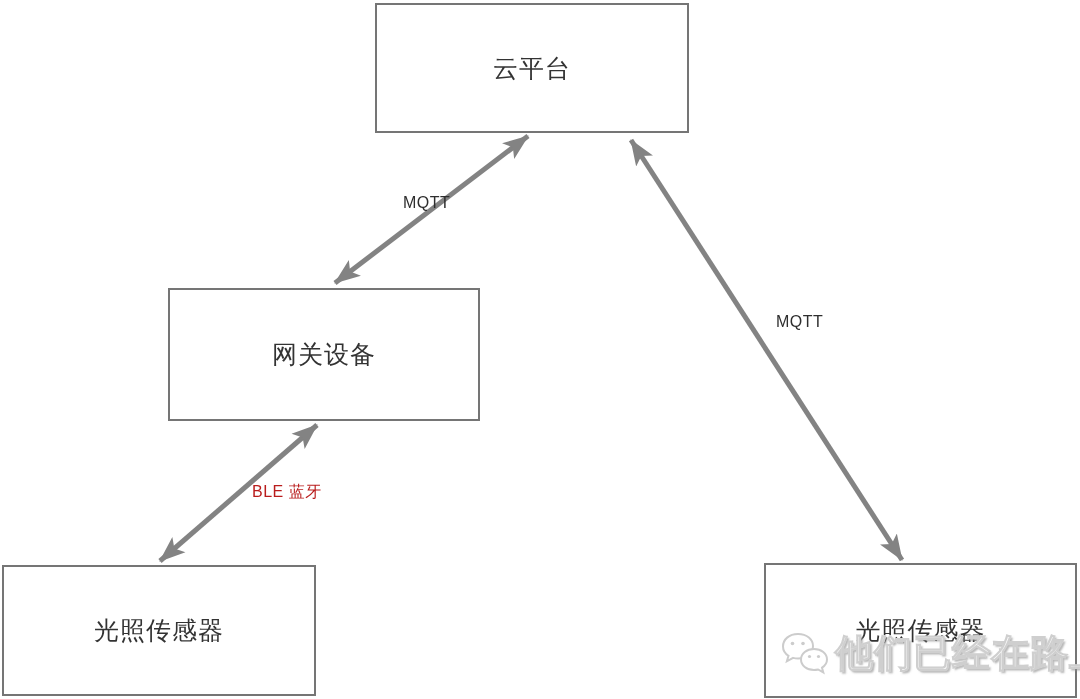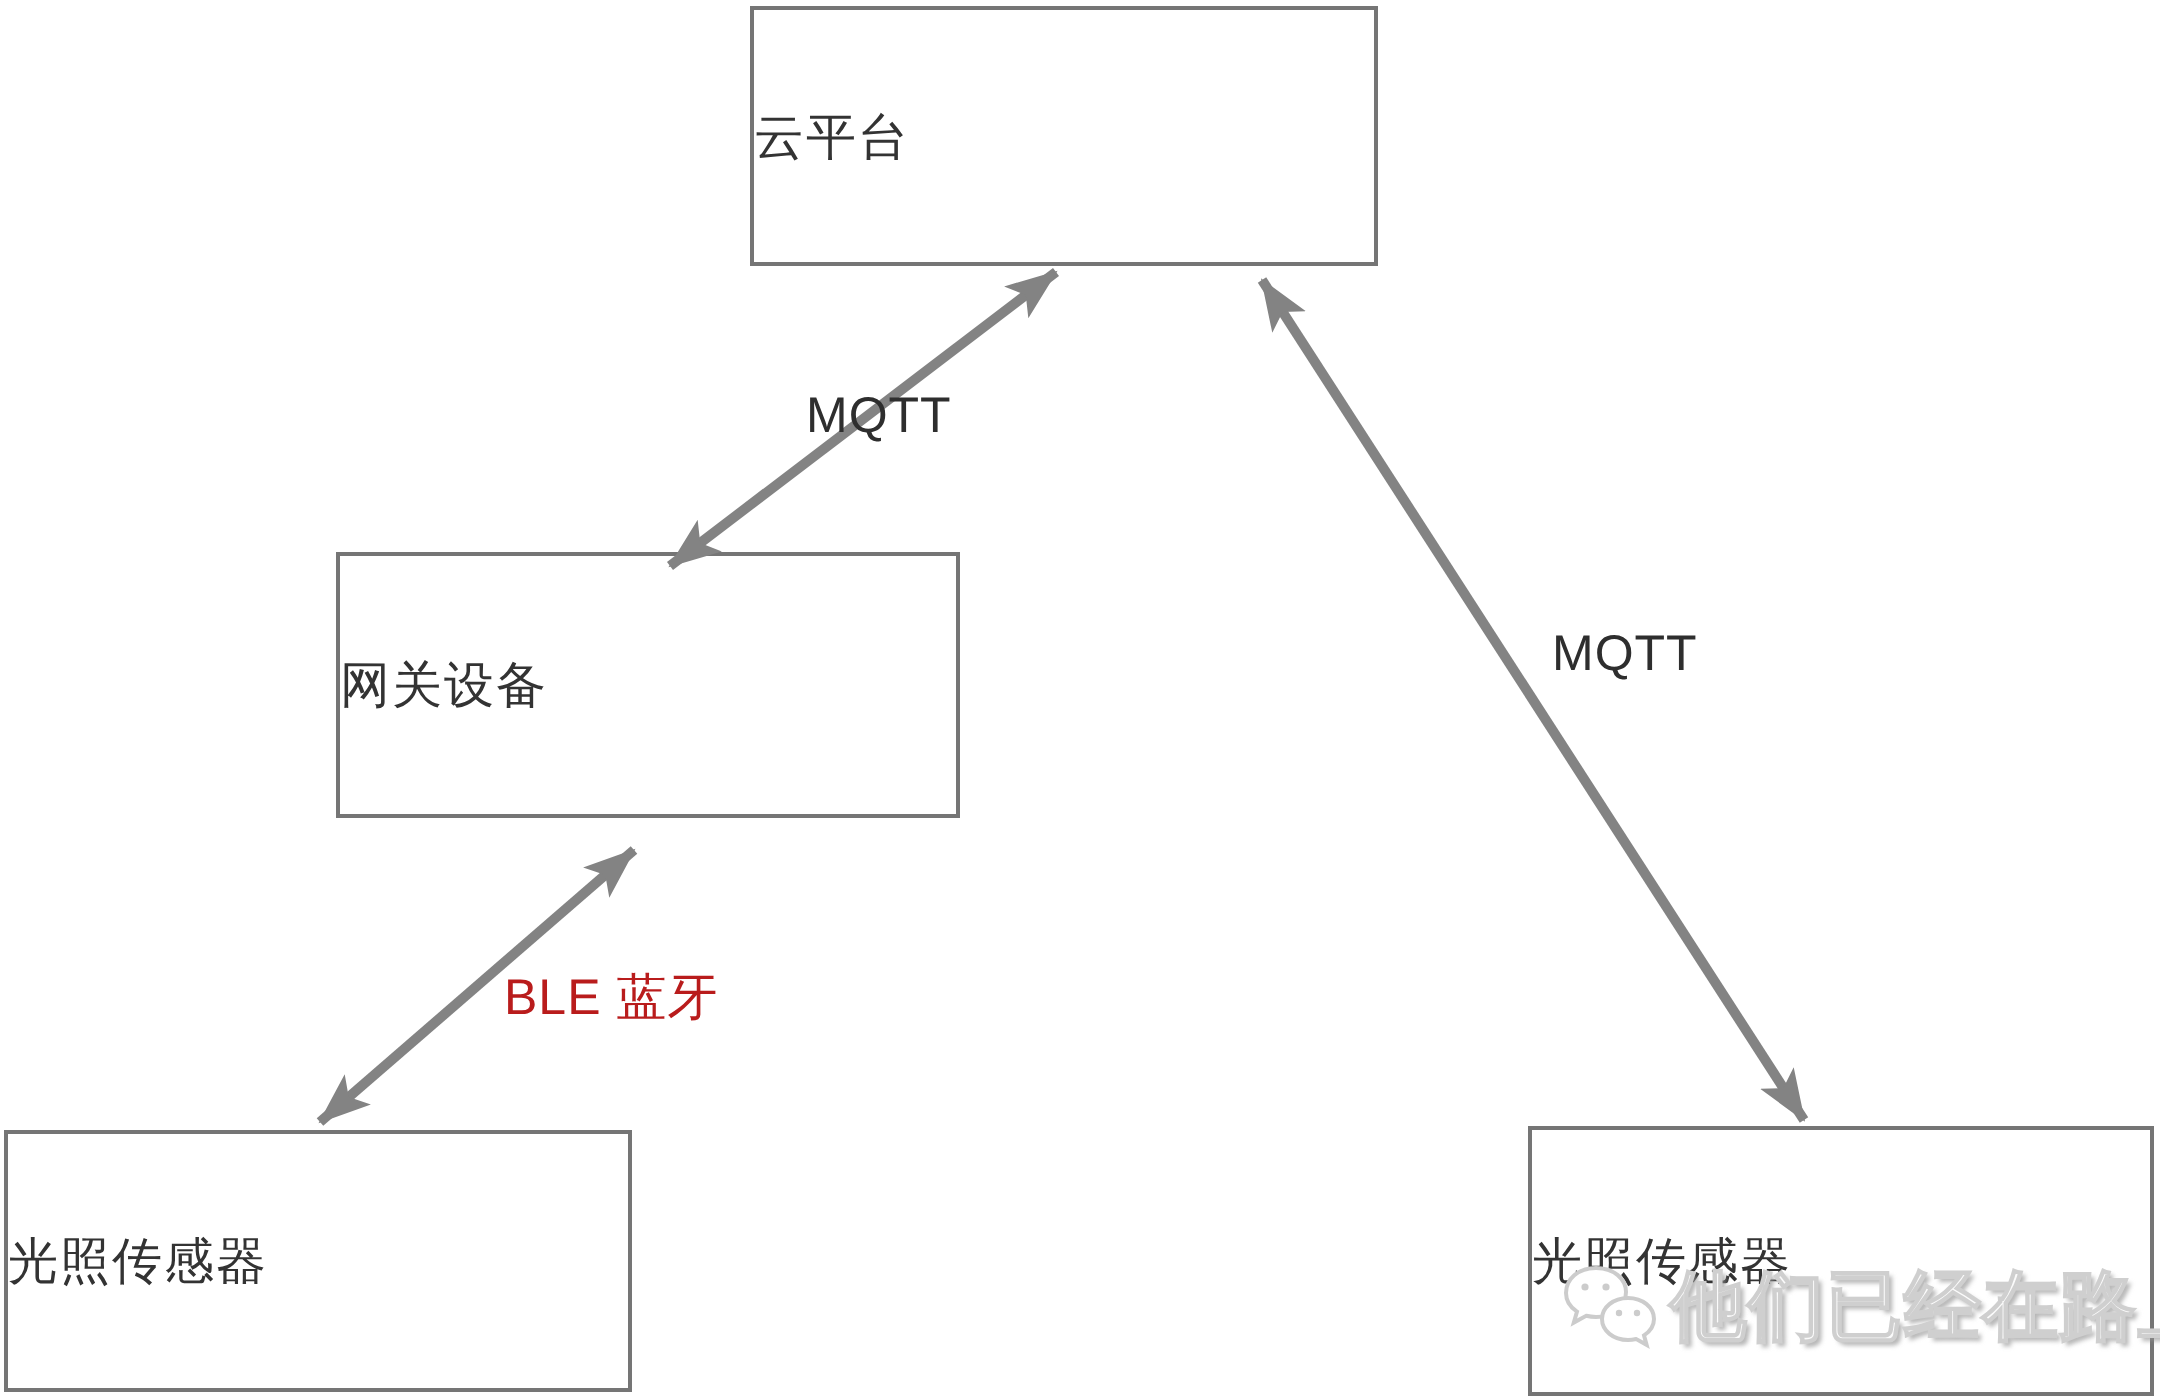--- a/index.html
+++ b/index.html
@@ -11,38 +11,38 @@
     overflow: hidden;
     font-family: "Liberation Sans", "DejaVu Sans", sans-serif;
   }
   .node {
     position: absolute;
     box-sizing: border-box;
     background: #ffffff;
     border: 2px solid #757575;
     display: flex;
     align-items: center;
-    justify-content: flex-start;
+    justify-content: center;
     z-index: 1;
   }
   .node .node-label {
     font-size: 25px;
     color: #333333;
     letter-spacing: 1px;
   }
   #edge-layer {
     position: absolute;
     left: 0; top: 0;
     width: 1080px; height: 699px;
     z-index: 2;
     pointer-events: none;
   }
   .edge-label {
     position: absolute;
-    font-size: 25px;
+    font-size: 16px;
     color: #2e2e2e;
     letter-spacing: 0.5px;
     white-space: nowrap;
     z-index: 3;
   }
   .watermark {
     position: absolute;
     left: 780px;
     top: 628px;
     display: flex;
@@ -72,21 +72,21 @@
       </marker>
     </defs>
   <line x1="335" y1="283" x2="528" y2="136" stroke="#838383" stroke-width="5" marker-start="url(#arrow-head)" marker-end="url(#arrow-head)"></line>
       <line x1="160" y1="561" x2="317" y2="425" stroke="#838383" stroke-width="5" marker-start="url(#arrow-head)" marker-end="url(#arrow-head)"></line>
       <line x1="631" y1="140" x2="902" y2="560" stroke="#838383" stroke-width="5" marker-start="url(#arrow-head)" marker-end="url(#arrow-head)"></line>
     </svg>
 
   <div class="node" id="node-0" style="left: 375px; top: 3px; width: 314px; height: 130px; border-color: rgb(117, 117, 117);">
     <span class="node-label">云平台</span>
   </div>
-  <div class="node" id="node-1" style="left: 168px; top: 276px; width: 312px; height: 133px; border-color: rgb(117, 117, 117);">
+  <div class="node" id="node-1" style="left: 168px; top: 288px; width: 312px; height: 133px; border-color: rgb(117, 117, 117);">
     <span class="node-label">网关设备</span>
   </div>
   <div class="node" id="node-2" style="left: 2px; top: 565px; width: 314px; height: 131px; border-color: rgb(117, 117, 117);">
     <span class="node-label">光照传感器</span>
   </div>
   <div class="node" id="node-3" style="left: 764px; top: 563px; width: 313px; height: 135px; border-color: rgb(117, 117, 117);">
     <span class="node-label">光照传感器</span>
   </div>
 
   <div class="edge-label" id="elabel-0" style="left: 403px; top: 194px; color: rgb(46, 46, 46);">MQTT</div>

